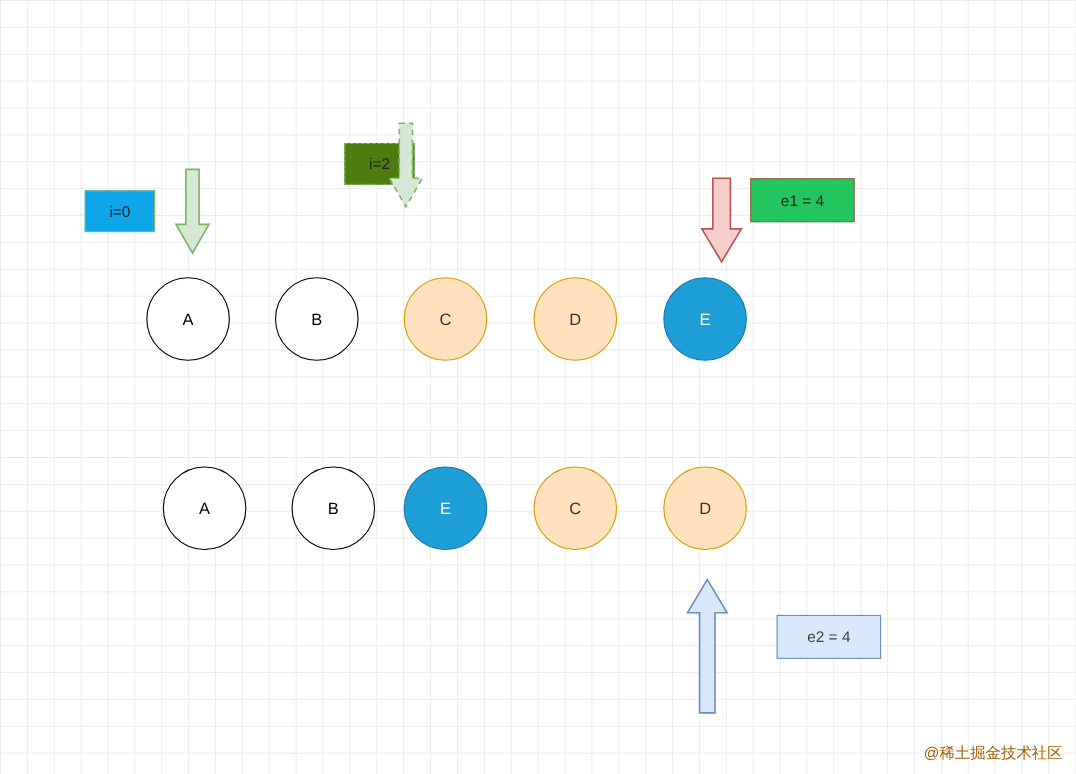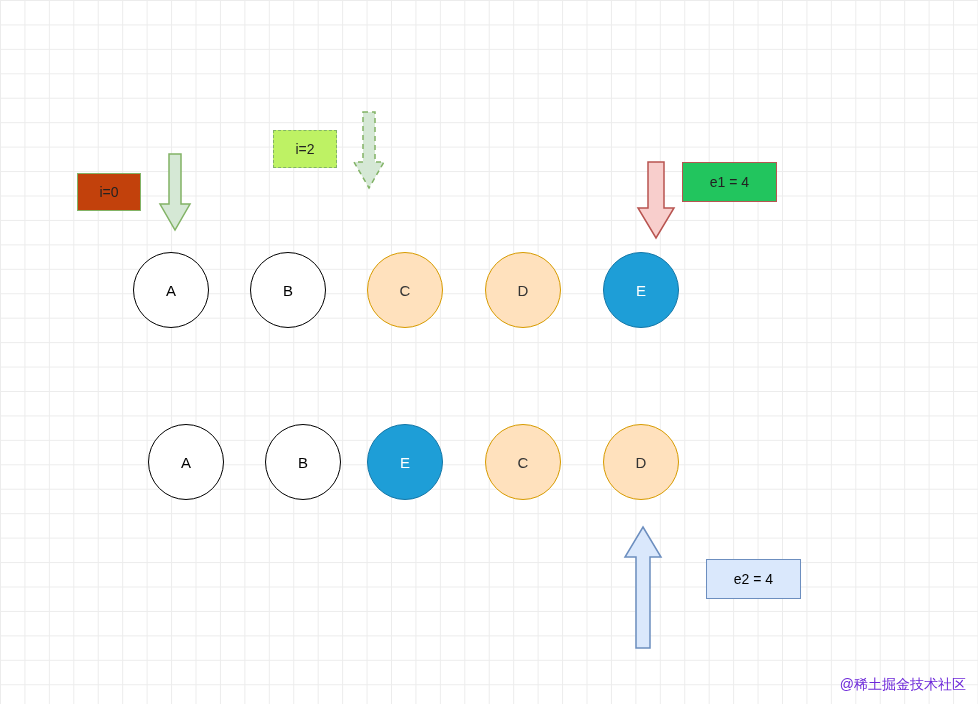--- a/index.html
+++ b/index.html
@@ -31,33 +31,33 @@
   .node-blue  { background: #1e9ed7; border: 1.5px solid #1276a7; color: #ffffff; }
 
   .labelbox {
     position: absolute;
     font-size: 14px;
     display: flex;
     align-items: center;
     justify-content: center;
     text-align: center;
   }
-  .box-green { background: #c2410c; border: 1.5px solid #82b366; color: #222; }
-  .box-green-dashed { background: #bef264; border: 1.5px dashed #82b366; color: #222; }
+  .box-green { background: #0ea5e9; border: 1.5px solid #82b366; color: #222; }
+  .box-green-dashed { background: #4d7c0f; border: 1.5px dashed #82b366; color: #222; margin-left: 40px; }
   .box-pink  { background: #22c55e; border: 1.5px solid #b85450; color: #222; }
-  .box-blue  { background: #dae8fc; border: 1.5px solid #6c8ebf; color: #000000; }
+  .box-blue  { background: #dae8fc; border: 1.5px solid #6c8ebf; color: #404040; }
 
   .arrow { position: absolute; }
 
   .watermark {
     position: absolute;
     right: 12px;
     bottom: 10px;
     font-size: 14px;
-    color: #6d28d9;
+    color: #a16207;
     pointer-events: none;
   }
 </style>
 </head>
 <body>
 
 <div class="node node-white" style="left:133px;top:252px">
     <span>A</span>
   </div>
 <div class="node node-white" style="left:250px;top:252px">

